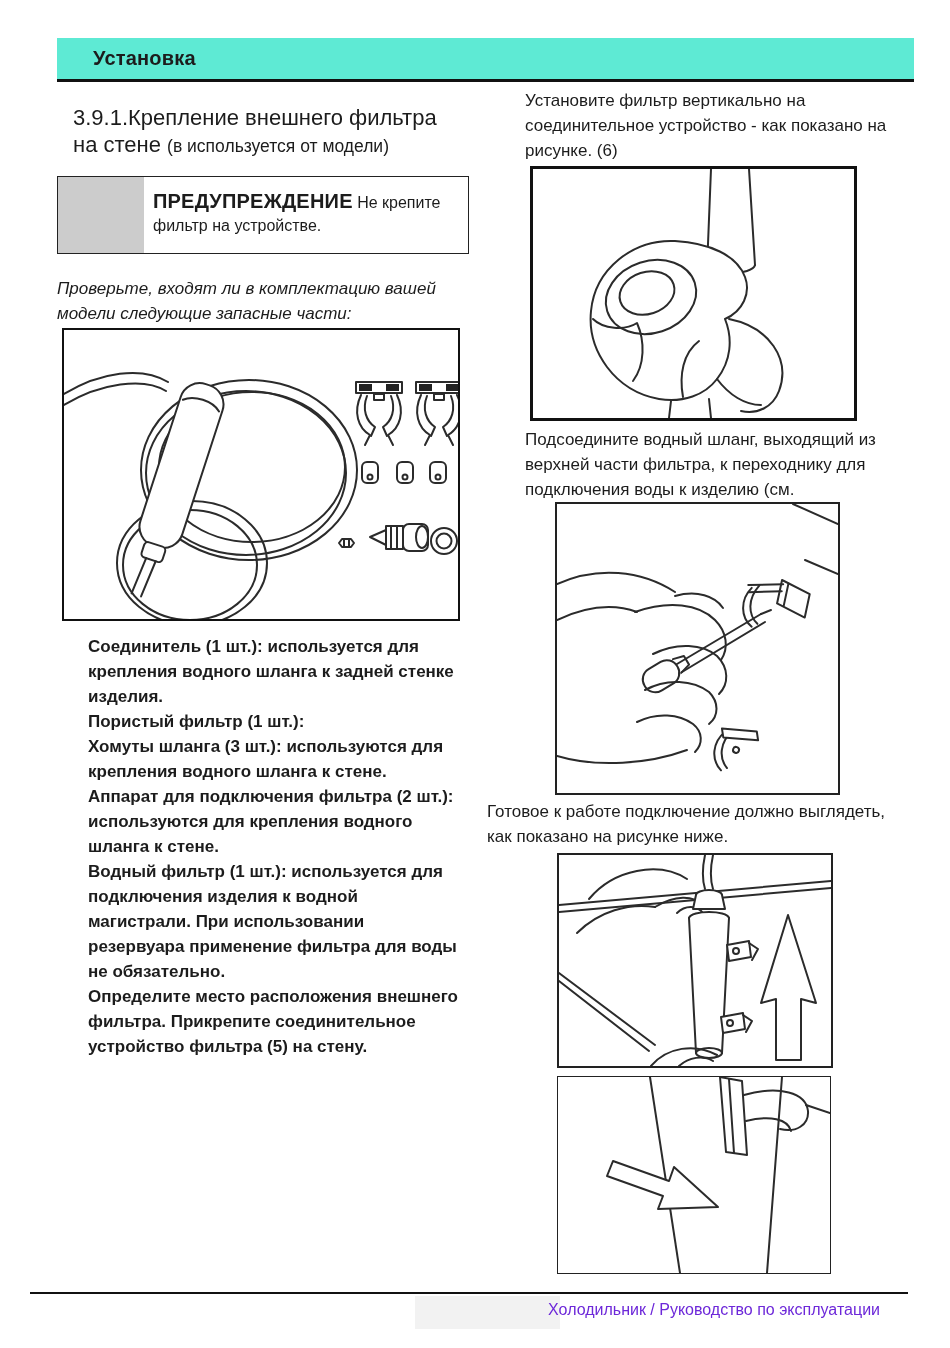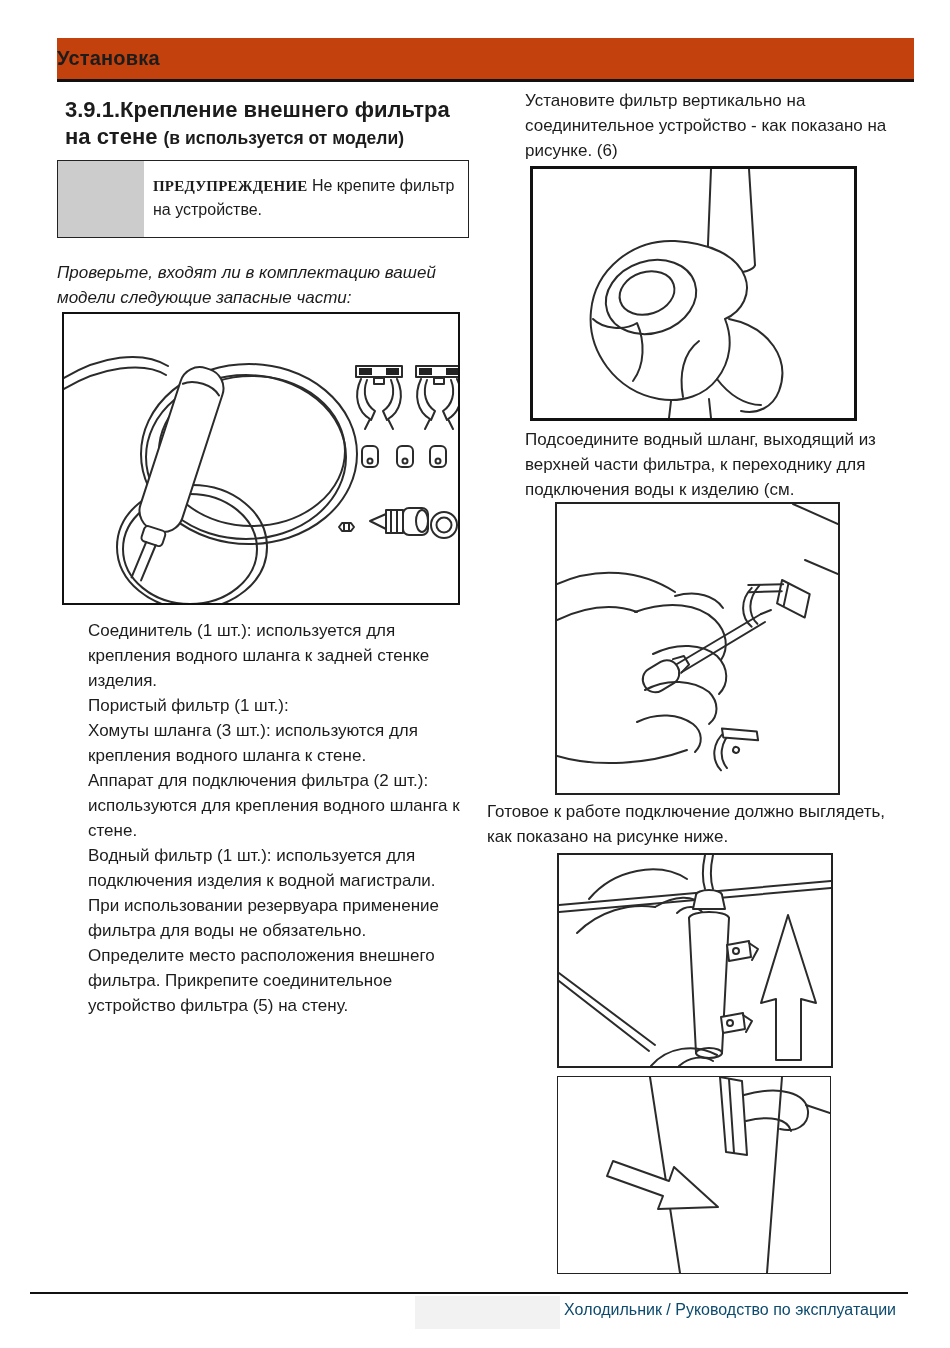--- a/index.html
+++ b/index.html
@@ -3,59 +3,59 @@
 <meta charset="utf-8">
 <style>
   html,body { margin:0; padding:0; background:#ffffff; }
   .page {
     position:relative; width:950px; height:1348px; background:#fff;
     font-family:"Liberation Sans", sans-serif; color:#1c1c1c; overflow:hidden;
   }
   
   .header-band {
     position:absolute; left:57px; right:36px; top:38px; height:41px;
-    background:#c2410c; border-bottom:3px solid #111;
-    display:flex; align-items:center;
+    background:#5eead4; border-bottom:3px solid #111;
+    display:flex; align-items:center;padding-left:36px;
   }
   .header-band .section { font-size:20px; font-weight:bold; letter-spacing:.2px; }
   
   .col-left  { position:absolute; left:57px;  top:88px; width:412px; }
   .col-right { position:absolute; left:487px; top:88px; width:418px; }
   p { margin:0; font-size:17px; line-height:25px; }
   
-  .doc-title { font-size:22px; font-weight:bold; line-height:27px; margin:8px; }
+  .doc-title { font-size:22px; font-weight:normal; line-height:27px; margin:16px; }
   .doc-title .note { font-size:17.5px; }
   
   .warning-box {
     margin-top:8px; border:1.5px solid #222; height:76px;
     display:flex; align-items:stretch;
   }
   .warning-swatch { width:86px; background:#cccccc; flex:0 0 auto; }
   .warning-body { padding:13px 10px 0 9px; font-size:16px; line-height:23px; }
-  .warning-body b { font-size:15px; letter-spacing:.2px;font-family:Liberation Serif, serif; }
+  .warning-body b { font-size:20px; letter-spacing:.2px; }
   .intro { margin-top:22px;font-style:italic; }
   
   figure { margin:0; background:#fff; }
   .fig-parts   { margin-top:2px;  margin-left:5px;  width:394px; height:289px; border:2px solid #111; }
   .fig-connect { margin-top:3px;  margin-left:43px; width:321px; height:249px; border:3px solid #111; }
   .fig-clamp   { margin-top:0;    margin-left:68px; width:281px; height:289px; border:2px solid #222; }
   .fig-mount   { margin-top:4px;  margin-left:70px; width:272px; height:211px; border:2px solid #222; }
   .fig-remove  { margin-top:8px;  margin-left:70px; width:272px; height:196px; border:1.5px solid #222; }
   figure svg { display:block; }
   
-  .parts-list { margin-top:13px; margin-left:31px; width:375px; }
+  .parts-list { margin-top:13px; margin-left:31px; width:375px;font-weight:bold; }
   .parts-list p { margin:0; }
   
   .rp { margin-left:38px; width:380px; }
   .rp2 { margin-top:6px; }
   .rp3 { margin-top:4px; margin-left:0; width:418px; }
   
   .footer-rule { position:absolute; left:30px; right:42px; top:1292px; border-top:2.5px solid #111; }
   .footer-gray { position:absolute; left:415px; top:1296px; width:145px; height:33px; background:#f2f2f2; }
-  .footer-text { position:absolute; right:54px; top:1301px; font-size:16px; color:#0c4a6e; }
+  .footer-text { position:absolute; right:70px; top:1301px; font-size:16px; color:#6d28d9; }
 </style>
 </head>
 <body>
 
 <div class="page">
 
   <div class="header-band">
     <span class="section">Установка</span>
   </div>
 

